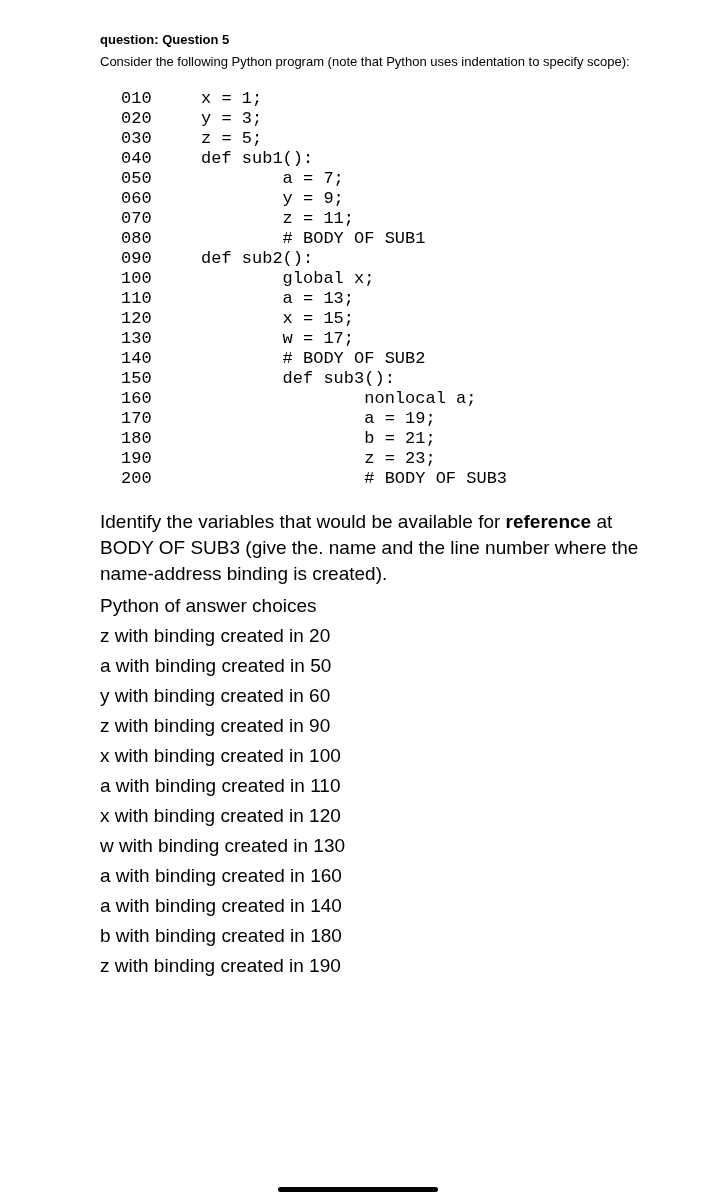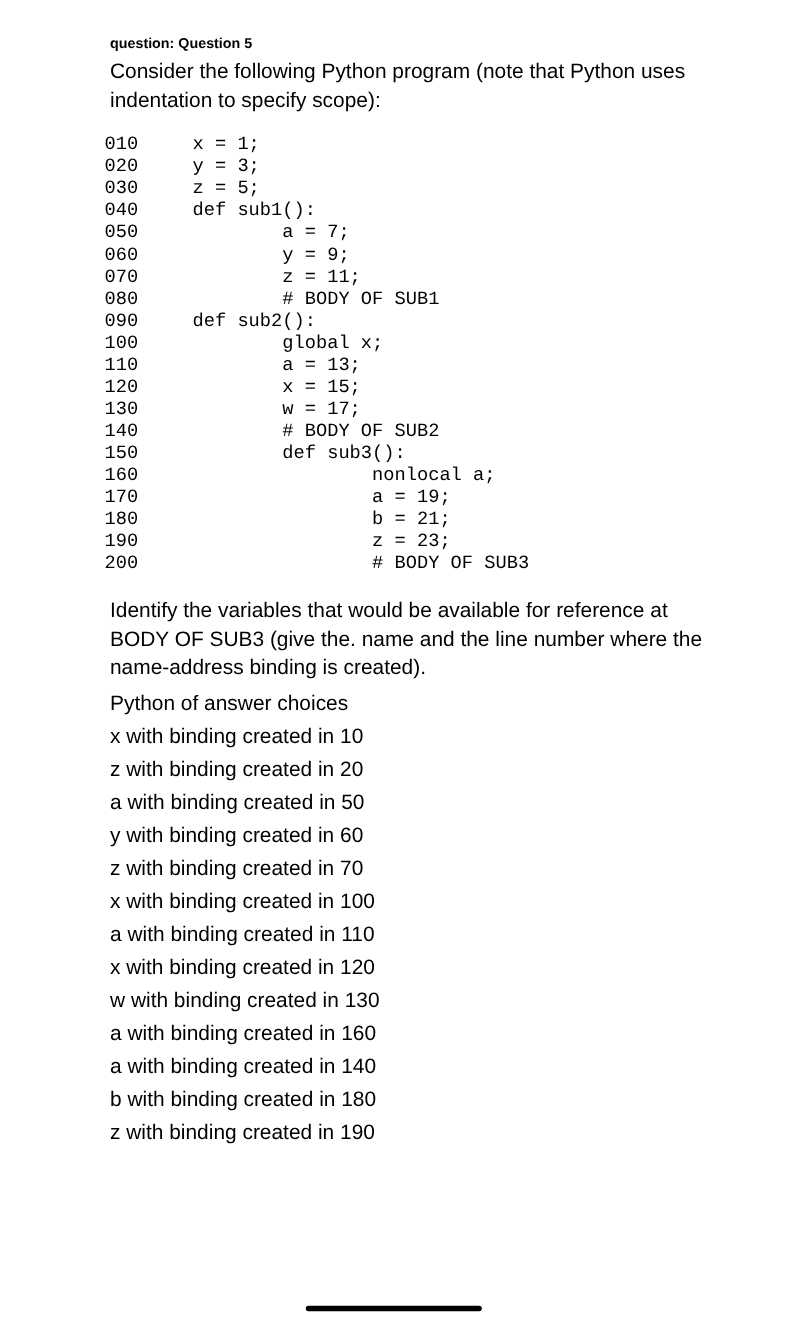--- a/index.html
+++ b/index.html
@@ -14,40 +14,40 @@
     }
     .content {
       padding: 0 50px 0 100px;
     }
     .question-header {
       font-weight: 700;
       font-size: 13px;
       margin-bottom: 6px;
     }
     .intro {
-      font-size: 19px;
+      font-size: 13px;
       line-height: 1.35;
       margin-bottom: 18px;
     }
     .code-block {
       font-family: "Courier New", Courier, monospace;
       font-size: 17px;
       line-height: 1.18;
       white-space: pre;
       margin-bottom: 20px;
       margin-left: -5px;
     }
-    .code-row { display: block; }
+    .code-row { display: block; margin-left: 26px; }
     .line-num { display: inline-block; width: 80px; }
     .prompt-text {
       font-size: 19px;
       line-height: 1.35;
       margin-bottom: 6px;
     }
-    .prompt-text b { font-weight: 400; }
+    .prompt-text b { font-weight: 700; }
     .choices-heading {
       font-size: 19px;
       line-height: 1.5;
     }
     .choice {
       font-size: 19px;
       line-height: 1.58;
     }
     .home-indicator {
       position: absolute;
@@ -73,25 +73,24 @@
 
   <div class="code-block" id="code-block"><span class="code-row"><span class="line-num">010</span><span>x = 1;</span></span><span class="code-row"><span class="line-num">020</span><span>y = 3;</span></span><span class="code-row"><span class="line-num">030</span><span>z = 5;</span></span><span class="code-row"><span class="line-num">040</span><span>def sub1():</span></span><span class="code-row"><span class="line-num">050</span><span>        a = 7;</span></span><span class="code-row"><span class="line-num">060</span><span>        y = 9;</span></span><span class="code-row"><span class="line-num">070</span><span>        z = 11;</span></span><span class="code-row"><span class="line-num">080</span><span>        # BODY OF SUB1</span></span><span class="code-row"><span class="line-num">090</span><span>def sub2():</span></span><span class="code-row"><span class="line-num">100</span><span>        global x;</span></span><span class="code-row"><span class="line-num">110</span><span>        a = 13;</span></span><span class="code-row"><span class="line-num">120</span><span>        x = 15;</span></span><span class="code-row"><span class="line-num">130</span><span>        w = 17;</span></span><span class="code-row"><span class="line-num">140</span><span>        # BODY OF SUB2</span></span><span class="code-row"><span class="line-num">150</span><span>        def sub3():</span></span><span class="code-row"><span class="line-num">160</span><span>                nonlocal a;</span></span><span class="code-row"><span class="line-num">170</span><span>                a = 19;</span></span><span class="code-row"><span class="line-num">180</span><span>                b = 21;</span></span><span class="code-row"><span class="line-num">190</span><span>                z = 23;</span></span><span class="code-row"><span class="line-num">200</span><span>                # BODY OF SUB3</span></span></div>
 
   <div class="prompt-text">
     <span>Identify the variables that would be available for </span><b>reference</b><span> at BODY OF SUB3 (give the. name and the line number where the name-address binding is created).</span>
   </div>
 
   <div class="choices-heading">Python of answer choices</div>
 
   <div id="choices">
-      <div class="choice">x with binding created in 10</div>
       <div class="choice">z with binding created in 20</div>
       <div class="choice">a with binding created in 50</div>
       <div class="choice">y with binding created in 60</div>
-      <div class="choice">z with binding created in 70</div>
+      <div class="choice">z with binding created in 90</div>
       <div class="choice">x with binding created in 100</div>
       <div class="choice">a with binding created in 110</div>
       <div class="choice">x with binding created in 120</div>
       <div class="choice">w with binding created in 130</div>
       <div class="choice">a with binding created in 160</div>
       <div class="choice">a with binding created in 140</div>
       <div class="choice">b with binding created in 180</div>
       <div class="choice">z with binding created in 190</div>
     </div>
 </div>

